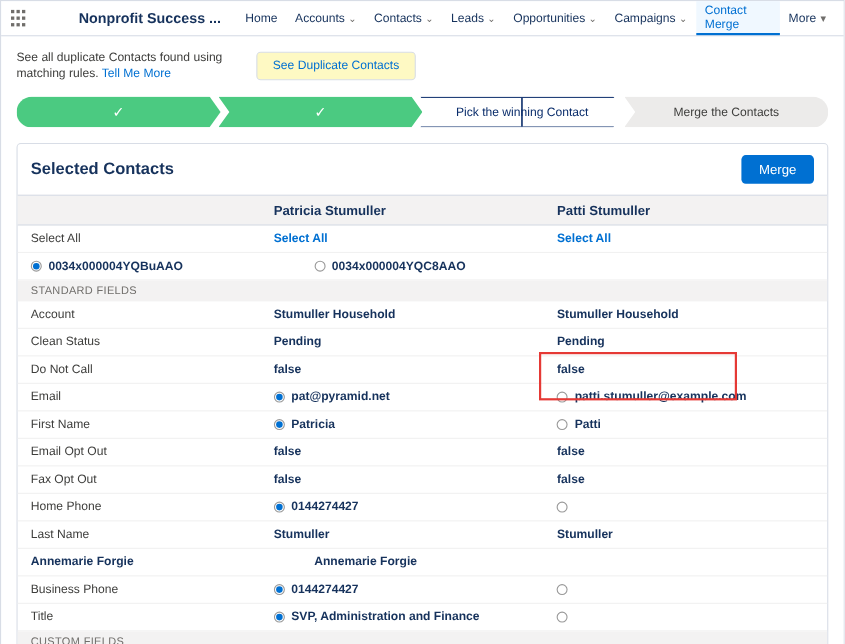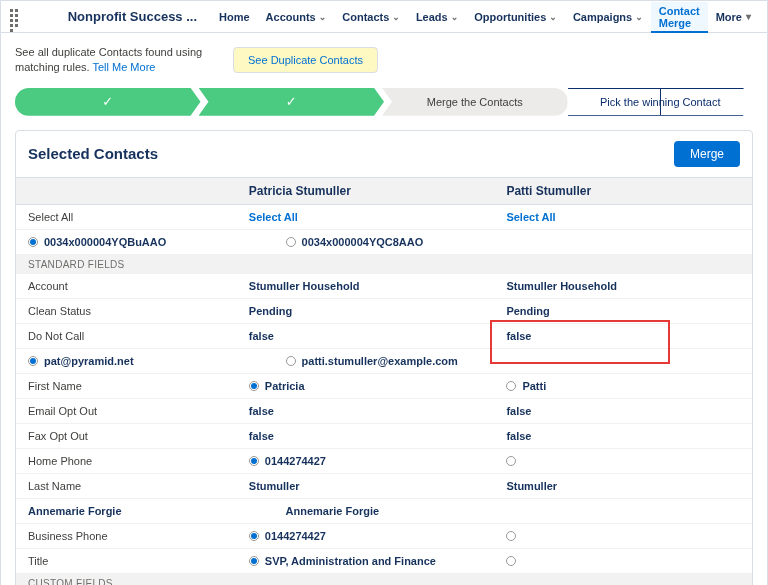--- a/index.html
+++ b/index.html
@@ -2,21 +2,21 @@
 <html><head>
 <meta charset="utf-8">
 <style>
   * { box-sizing: border-box; margin: 0; padding: 0; }
   body { font-family: -apple-system, BlinkMacSystemFont, "Segoe UI", Arial, sans-serif; font-size: 12px; color: #16325c; background: #fff; }
   .container { width: 768px; border: 1px solid #d8dde6; }
   .topnav { display: flex; align-items: center; height: 32px; border-bottom: 1px solid #d8dde6; padding: 0 8px; }
   .waffle { width: 18px; height: 18px; display: flex; flex-wrap: wrap; margin-right: 10px; }
   .waffle span { width: 3px; height: 3px; background: #706e6b; margin: 1px; }
   .app-name { font-size: 13px; font-weight: 600; margin-right: 14px; white-space: nowrap; padding-left: 35px; }
-  .nav-items { display: flex; align-items: flex-end; height: 100%; font-weight: bold; }
+  .nav-items { display: flex; align-items: flex-start; height: 100%; }
   .nav-item { display: flex; align-items: center; height: 100%; padding: 0 8px; font-size: 11px; color: #16325c; cursor: pointer; }
   .nav-item.active { border-bottom: 2px solid #0070d2; color: #0070d2; margin-bottom: -1px; background: #f0f8ff; }
   .chev { margin-left: 3px; font-size: 9px; color: #706e6b; }
   .nav-more-chev { margin-left: 4px; font-size: 10px; color: #706e6b; }
   .subheader { display: flex; align-items: center; padding: 12px 14px; }
   .dup-text { font-size: 11px; color: #3e3e3c; max-width: 200px; line-height: 1.4; margin-right: 18px; }
   .link { color: #0070d2; cursor: pointer; }
   .btn-outline { border: 1px solid #d8dde6; background: #fef9c3; color: #0070d2; padding: 6px 14px; border-radius: 4px; font-size: 11px; cursor: pointer; }
   .progress { display: flex; margin: 0 14px 14px 14px; height: 28px; }
   .step { flex: 1; display: flex; align-items: center; justify-content: center; font-size: 11px; position: relative; }
@@ -103,22 +103,22 @@
     <button class="btn-outline">See Duplicate Contacts</button>
   </div>
 
   <div class="progress">
     <div class="step step-done">
         <span class="check">✓</span>
       </div>
     <div class="step step-done">
         <span class="check">✓</span>
       </div>
+    <div class="step step-current">Pick the winning Contact</div>
     <div class="step step-next">Merge the Contacts</div>
-    <div class="step step-current">Pick the winning Contact</div>
   </div>
 
   <div class="panel">
     <div class="panel-header">
       <div class="panel-title">Selected Contacts</div>
       <button class="btn-primary">Merge</button>
     </div>
 
     <div class="grid-header">
       <div class="col-label"></div>
@@ -173,20 +173,21 @@
       <div class="col-label">Do Not Call</div>
       <div class="col-a">
           <span>false</span>
         </div>
       <div class="col-b">
           <span>false</span>
         </div>
     </div>
 
     <div class="row" style="position:relative;">
+      <div class="col-label">Email</div>
       <div class="col-a">
           <span class="radio selected"></span>
           <span>pat@pyramid.net</span>
         </div>
       <div class="col-b col-b-wrapper">
           <span class="radio"></span>
           <span>patti.stumuller@example.com</span>
         </div>
     </div>
 

